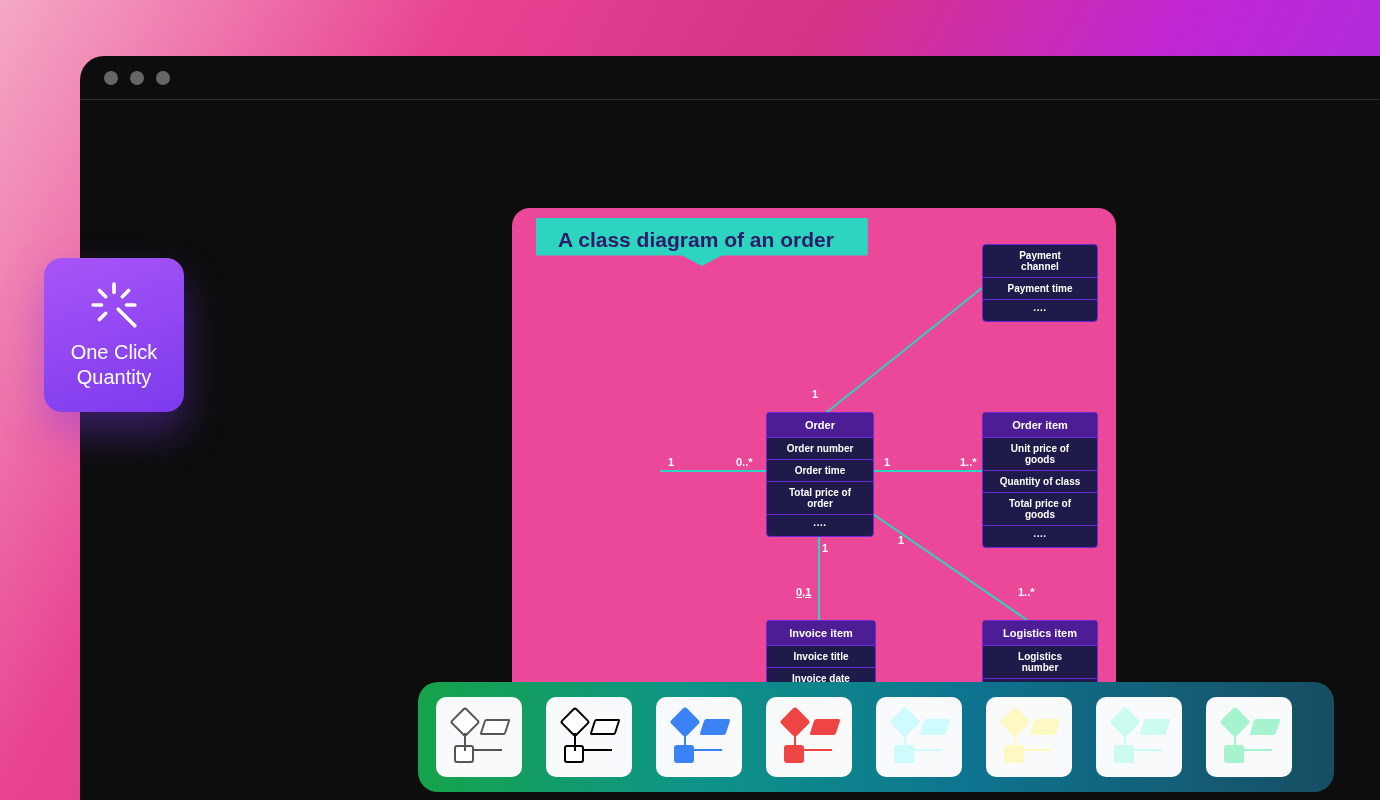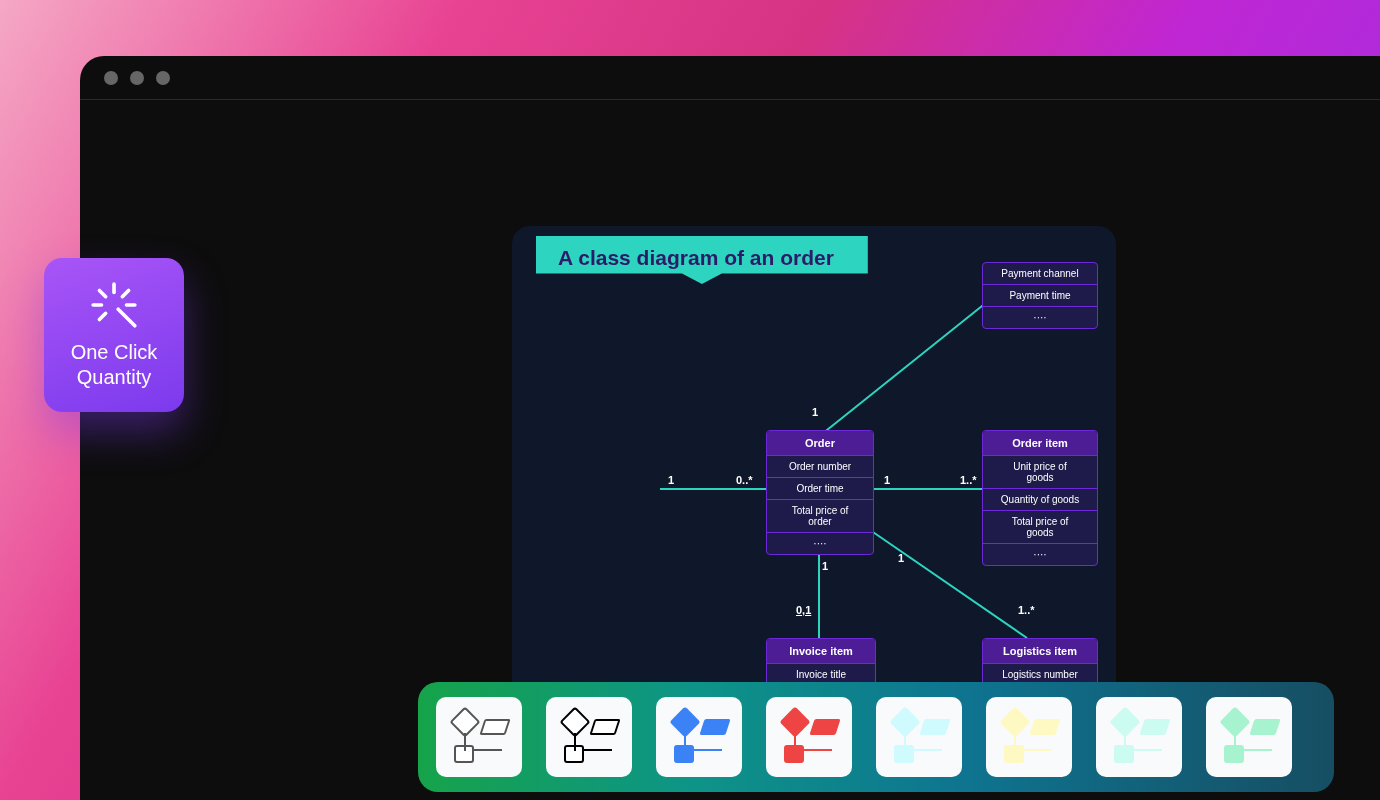--- a/index.html
+++ b/index.html
@@ -52,25 +52,25 @@
   z-index: 10;
 }
 .wand-icon {
   width: 50px;
   height: 50px;
   margin-bottom: 10px;
 }
 .beautify-title { font-size: 20px; font-weight: 500; line-height: 1.25; text-align: center; }
 .canvas {
   position: absolute;
-  top: 170px;
+  top: 152px;
   left: 432px;
   width: 604px;
   height: 530px;
-  background: #0f172a;
+  background: #ec4899;
   border-radius: 18px;
 }
 .canvas-title {
   position: absolute;
   top: 10px;
   left: 24px;
   background: #2dd4bf;
   color: #2d1b69;
   font-weight: 700;
   font-size: 21px;
@@ -94,20 +94,21 @@
   text-align: center;
   padding: 6px 8px;
   border-bottom: 1px solid #6d28d9;
 }
 .class-row {
   color: white;
   font-size: 10px;
   text-align: center;
   padding: 5px 16px;
   border-bottom: 1px solid #6d28d9;
+  font-weight: bold;
 }
 .class-row:last-child { border-bottom: none; }
 .mult-label {
   position: absolute;
   color: white;
   font-size: 11px;
   font-weight: 600;
   z-index: 4;
 }
 .connector {
@@ -220,21 +221,21 @@
       <div class="class-header">Order</div>
       <div class="class-row">Order number</div>
       <div class="class-row">Order time</div>
       <div class="class-row">Total price of order</div>
       <div class="class-row">····</div>
     </div>
 
     <div class="class-box" style="top:204px; left:470px; width:116px;">
       <div class="class-header">Order item</div>
       <div class="class-row">Unit price of goods</div>
-      <div class="class-row">Quantity of goods</div>
+      <div class="class-row">Quantity of class</div>
       <div class="class-row">Total price of goods</div>
       <div class="class-row">····</div>
     </div>
 
     <div class="class-box" style="top:36px; left:470px; width:116px;">
       <div class="class-row">Payment channel</div>
       <div class="class-row">Payment time</div>
       <div class="class-row">····</div>
     </div>
 

